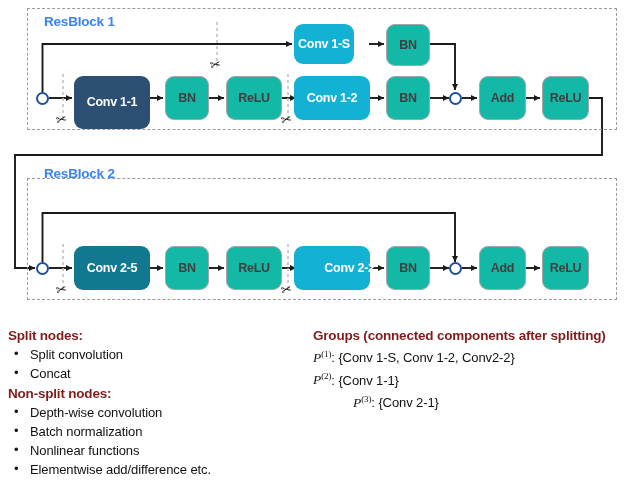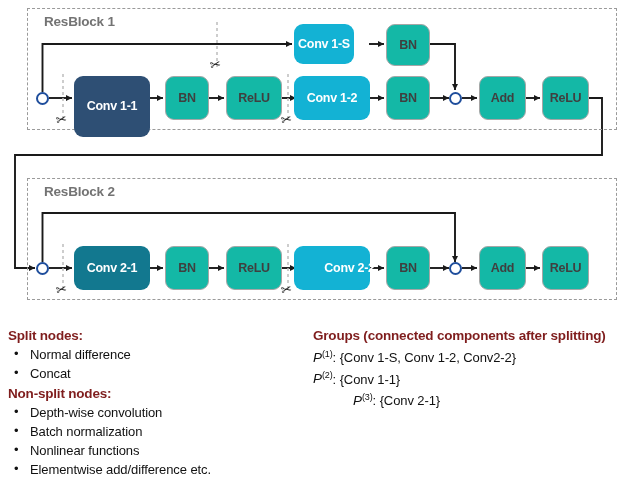--- a/index.html
+++ b/index.html
@@ -19,21 +19,21 @@
     position:absolute;
     border:1.6px dashed #9a9a9a;
     background:transparent;
     box-sizing:border-box;
   }
   .resblock-title{
     position:absolute;
     font-weight:bold;
     font-size:13.5px;
     letter-spacing:-0.2px;
-    color:#737373;
+    color:#3b82f6;
     white-space:nowrap;
   }
 
   
   .node{
     position:absolute;
     box-sizing:border-box;
     border-radius:9px;
     display:flex;
     align-items:center;
@@ -95,21 +95,21 @@
     position:absolute;left:6px;top:-1px;
     font-size:13px;
   }
   .grp-line{
     font-size:13px;
     color:#111;
     white-space:nowrap;
     letter-spacing:-0.1px;
   }
   .grp-line .pvar{
-    font-family:Liberation Sans, sans-serif;
+    font-family:Liberation Serif, serif;
     font-style:italic;
     font-size:13.5px;
   }
   .grp-line .pvar sup{
     font-style:normal;
     font-size:9px;
   }
 </style>
 </head>
 <body>
@@ -168,21 +168,21 @@
   <div class="junction" style="left:36px;top:91.5px;"></div>
   <div class="junction" style="left:448.5px;top:91.5px;"></div>
 
   <div class="node cyan" style="left:294px;top:24px;width:60px;height:40px;">
     <span>Conv 1-S</span>
   </div>
   <div class="node plain" style="left:386px;top:24px;width:44px;height:42px;">
     <span>BN</span>
   </div>
 
-  <div class="node navy" style="left:74px;top:76px;width:76px;height:61px;">
+  <div class="node navy" style="left:74px;top:76px;width:76px;height:53px;">
     <span>Conv 1-1</span>
   </div>
   <div class="node plain" style="left:165px;top:76px;width:44px;height:44px;">
     <span>BN</span>
   </div>
   <div class="node plain" style="left:226px;top:76px;width:56px;height:44px;">
     <span>ReLU</span>
   </div>
   <div class="node cyan" style="left:294px;top:76px;width:76px;height:44px;">
     <span>Conv 1-2</span>
@@ -195,27 +195,27 @@
   </div>
   <div class="node plain" style="left:542px;top:76px;width:47px;height:44px;">
     <span>ReLU</span>
   </div>
 
   <div class="scissors" style="left:56px;top:113px;">✂</div>
   <div class="scissors" style="left:210px;top:58px;">✂</div>
   <div class="scissors" style="left:281px;top:113px;">✂</div>
 
   <div class="resblock" style="left:27px;top:178px;width:590px;height:122px;"></div>
-  <div class="resblock-title" style="left:44px;top:184px;">ResBlock 2</div>
+  <div class="resblock-title" style="left:44px;top:166px;">ResBlock 2</div>
 
   <div class="junction" style="left:36px;top:261.5px;"></div>
   <div class="junction" style="left:448.5px;top:261.5px;"></div>
 
   <div class="node teal" style="left:74px;top:246px;width:76px;height:44px;">
-    <span>Conv 2-1</span>
+    <span>Conv 2-5</span>
   </div>
   <div class="node plain" style="left:165px;top:246px;width:44px;height:44px;">
     <span>BN</span>
   </div>
   <div class="node plain" style="left:226px;top:246px;width:56px;height:44px;">
     <span>ReLU</span>
   </div>
   <div class="node cyan" style="left:294px;top:246px;width:76px;height:44px;padding-left:35px;">
     <span>Conv 2-2</span>
   </div>
@@ -229,21 +229,21 @@
     <span>ReLU</span>
   </div>
 
   <div class="scissors" style="left:56px;top:283px;">✂</div>
   <div class="scissors" style="left:281px;top:283px;">✂</div>
 
   <div class="legend" style="left:8px;top:328px;width:300px;">
     <div class="legend-head">Split nodes:</div>
     <div class="legend-item" style="margin-top:4px;">
       <span class="bullet">•</span>
-      <span>Normal difference</span>
+      <span>Split convolution</span>
     </div>
     <div class="legend-item" style="margin-top:4px;">
       <span class="bullet">•</span>
       <span>Concat</span>
     </div>
     <div class="legend-head" style="margin-top:5px;">Non-split nodes:</div>
     <div class="legend-item" style="margin-top:4px;">
       <span class="bullet">•</span>
       <span>Depth-wise convolution</span>
     </div>

